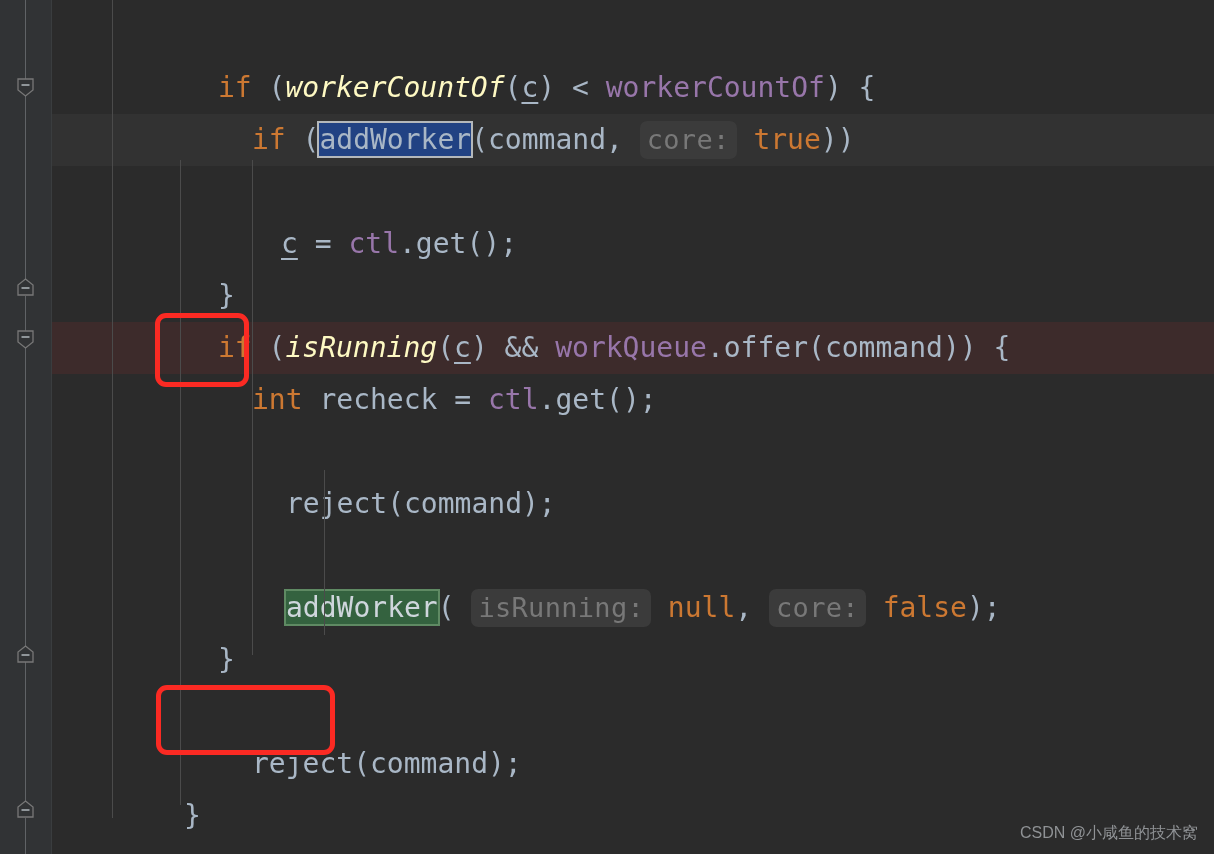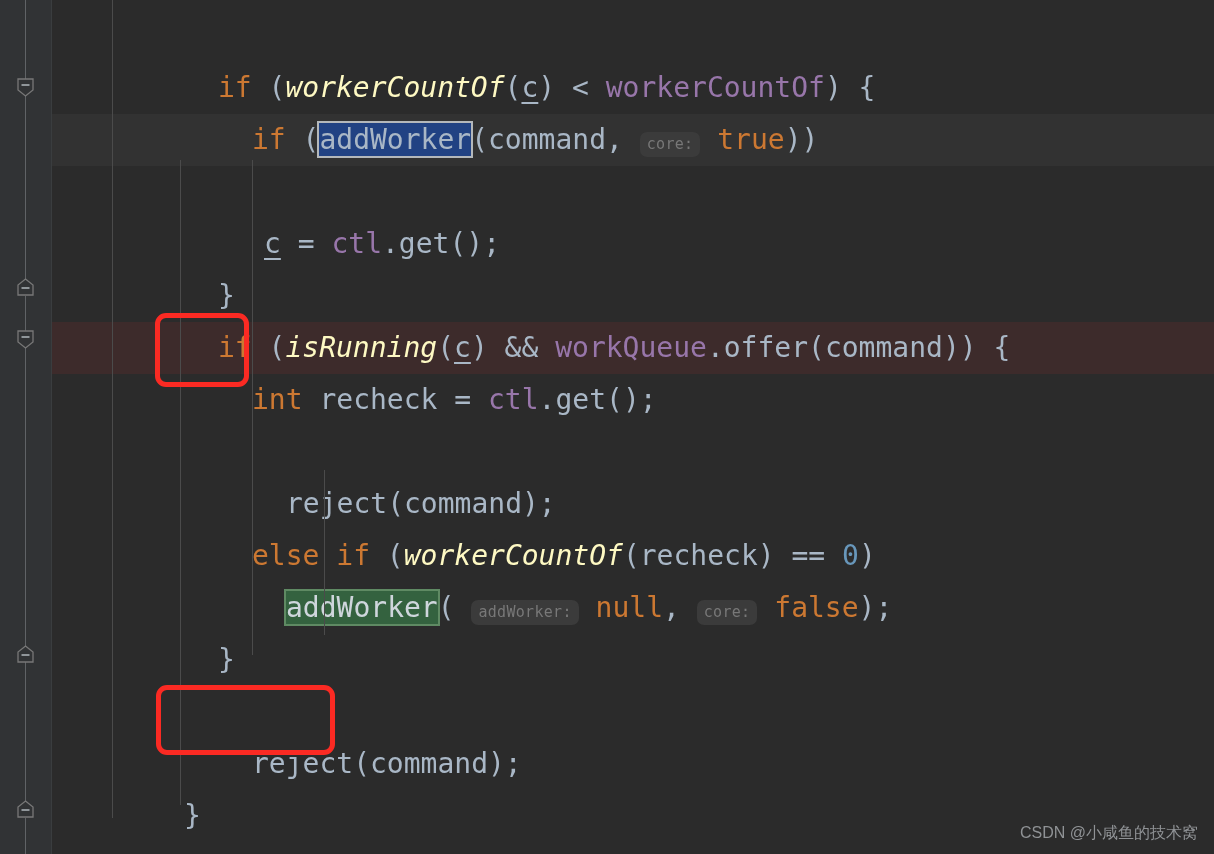--- a/index.html
+++ b/index.html
@@ -89,21 +89,21 @@
   .num  { color: #6897bb; }
   .it   { font-style: italic; color: #fef9c3; }
   .lv   { color: #a9b7c6; text-decoration: underline; text-underline-offset: 5px; }
 
   
   .hint {
     color: #787878;
     background: #3b3b3b;
     border-radius: 7px;
     padding: 3px 7px 4px 7px;
-    font-size: 15px;
+    font-size: 27px;
     letter-spacing: 0.3px;
     margin-top: 44px;
   }
 
   
   .sel-blue {
     background: #214283;
     outline: 2px solid #b4b8bb;
     color: #a9b7c6;
   }
@@ -204,27 +204,26 @@
         <svg width="17" height="19" viewBox="0 0 17 19">
           <path d="M8.5 1 L16 7 V17 H1 V7 Z" fill="#313335" stroke="#787878" stroke-width="1.3"></path>
           <line x1="4.5" y1="10" x2="12.5" y2="10" stroke="#a9b0b5" stroke-width="1.6"></line>
         </svg>
       </div>
     </div>
 
   <div id="code">
       <div class="codeline" style="top: 62px; left: 218px;"><span class="kw">if</span><span class="id"> (</span><span class="it">workerCountOf</span><span class="id">(</span><span class="lv">c</span><span class="id">) &lt; </span><span class="fld">workerCountOf</span><span class="id">) {</span></div>
       <div class="codeline" style="top: 114px; left: 252px;"><span class="kw">if</span><span class="id"> (</span><span class="id sel-blue">addWorker</span><span class="id">(command, </span><span class="hint">core:</span><span class="id"> </span><span class="kw">true</span><span class="id">))</span></div>
-      <div class="codeline" style="top: 218px; left: 252px; padding-left: 12px;"><span class="lv">c</span><span class="id"> = </span><span class="fld">ctl</span><span class="id">.get();</span></div>
+      <div class="codeline" style="top: 218px; left: 269px; padding-left: 12px;"><span class="lv">c</span><span class="id"> = </span><span class="fld">ctl</span><span class="id">.get();</span></div>
       <div class="codeline" style="top: 270px; left: 218px;"><span class="id">}</span></div>
       <div class="codeline" style="top: 374px; left: 252px;"><span class="kw">int</span><span class="id"> recheck = </span><span class="fld">ctl</span><span class="id">.get();</span></div>
       <div class="codeline" style="top: 322px; left: 218px;"><span class="kw">if</span><span class="id"> (</span><span class="it">isRunning</span><span class="id">(</span><span class="lv">c</span><span class="id">) &amp;&amp; </span><span class="fld">workQueue</span><span class="id">.offer(command)) {</span></div>
       <div class="codeline" style="top: 478px; left: 286px;"><span class="id">reject(command);</span></div>
-      <div class="codeline" style="top: 530px; left: 252px;"><span class="kw">else if</span><span class="id"> (</span><span class="it">workerCountOf</span><span class="id">(recheck) == </span><span class="num">0</span><span class="id">)</span></div>
-      <div class="codeline" style="top: 582px; left: 286px;"><span class="id sel-green">addWorker</span><span class="id">( </span><span class="hint">addWorker:</span><span class="id"> </span><span class="kw">null</span><span class="id">, </span><span class="hint">core:</span><span class="id"> </span><span class="kw">false</span><span class="id">);</span></div>
+      <div class="codeline" style="top: 582px; left: 286px;"><span class="id sel-green">addWorker</span><span class="id">( </span><span class="hint">isRunning:</span><span class="id"> </span><span class="kw">null</span><span class="id">, </span><span class="hint">core:</span><span class="id"> </span><span class="kw">false</span><span class="id">);</span></div>
       <div class="codeline" style="top: 634px; left: 218px;"><span class="id">}</span></div>
       <div class="codeline" style="top: 738px; left: 252px;"><span class="id">reject(command);</span></div>
       <div class="codeline" style="top: 790px; left: 184px;"><span class="id">}</span></div>
     </div>
 
   <div id="annots">
       <div class="annot" style="left: 155px; top: 313px; width: 84px; height: 64px;"></div>
       <div class="annot" style="left: 156px; top: 685px; width: 169px; height: 60px;"></div>
     </div>
 

